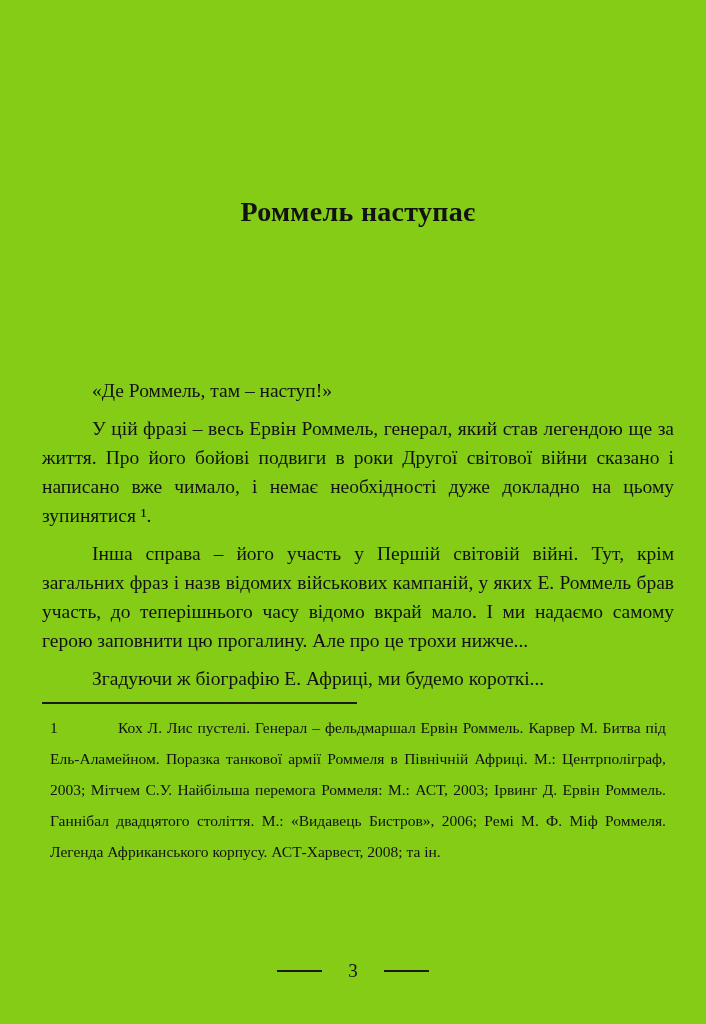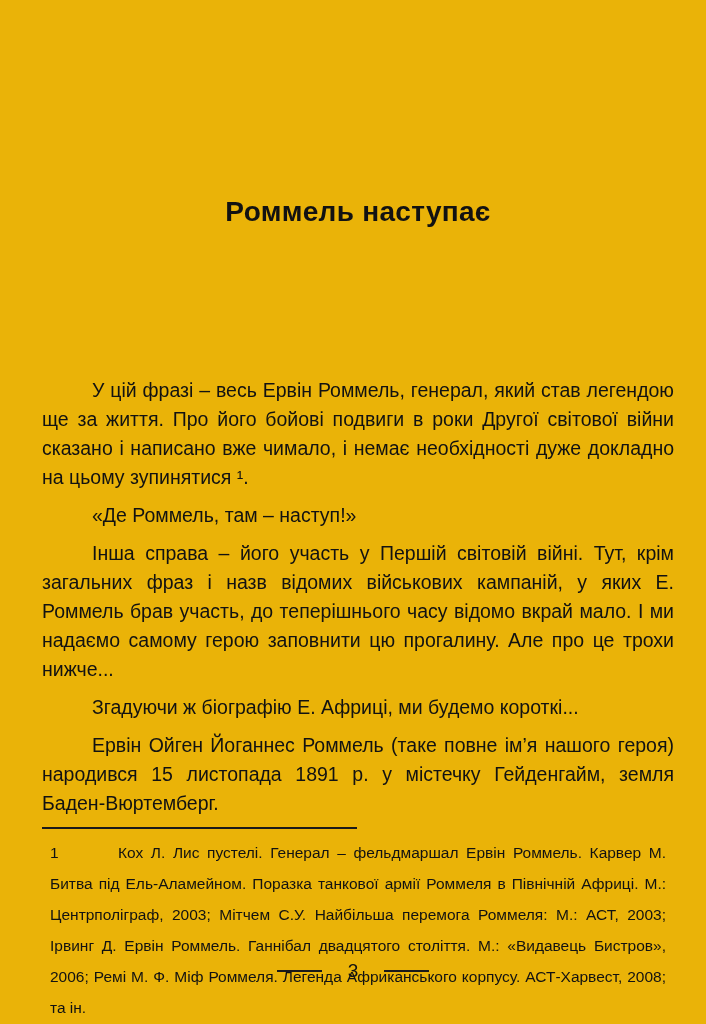--- a/index.html
+++ b/index.html
@@ -4,23 +4,23 @@
 <style>
   html, body {
     margin: 0;
     padding: 0;
     background: #ffffff;
   }
   .page {
     position: relative;
     width: 706px;
     height: 1024px;
-    background: #eab308;
+    background: #84cc16;
     color: #121212;
-    font-family: Liberation Sans, sans-serif;
+    font-family: Liberation Serif, serif;
     box-sizing: border-box;
     padding: 196px 32px 0 42px;
     overflow: hidden;
   }
   .title {
     text-align: center;
     font-weight: bold;
     font-size: 28px;
     letter-spacing: 0.3px;
     margin: 0;
@@ -73,25 +73,24 @@
   }
 </style>
 </head>
 <body>
 
 <div class="page">
 
   <h1 class="title">Роммель наступає</h1>
 
   <div class="body-text">
+    <p>«Де Роммель, там – наступ!»</p>
     <p>У цій фразі – весь Ервін Роммель, генерал, який став легендою ще за життя. Про його бойові подвиги в роки Другої світової війни сказано і написано вже чимало, і немає необхідності дуже докладно на цьому зупинятися ¹.</p>
-    <p>«Де Роммель, там – наступ!»</p>
     <p>Інша справа – його участь у Першій світовій війні. Тут, крім загальних фраз і назв відомих військових кампаній, у яких Е. Роммель брав участь, до теперішнього часу відомо вкрай мало. І ми надаємо самому герою заповнити цю прогалину. Але про це трохи нижче...</p>
     <p>Згадуючи ж біографію Е. Африці, ми будемо короткі...</p>
-    <p>Ервін Ойген Йоганнес Роммель (таке повне ім’я нашого героя) народився 15 листопада 1891 р. у містечку Гейденгайм, земля Баден-Вюртемберг.</p>
   </div>
 
   <div class="footnote-block">
     <div class="footnote-rule"></div>
     <p class="footnote">
       <span class="fn-marker">1</span><span>Кох Л. Лис пустелі. Генерал – фельдмаршал Ервін Роммель. Карвер М. Битва під Ель-Аламейном. Поразка танкової армії Роммеля в Північній Африці. М.: Центрполіграф, 2003; Мітчем С.У. Найбільша перемога Роммеля: М.: АСТ, 2003; Ірвинг Д. Ервін Роммель. Ганнібал двадцятого століття. М.: «Видавець Бистров», 2006; Ремі М. Ф. Міф Роммеля. Легенда Африканського корпусу. АСТ-Харвест, 2008; та ін.</span>
     </p>
   </div>
 
   <div class="page-number-row">

